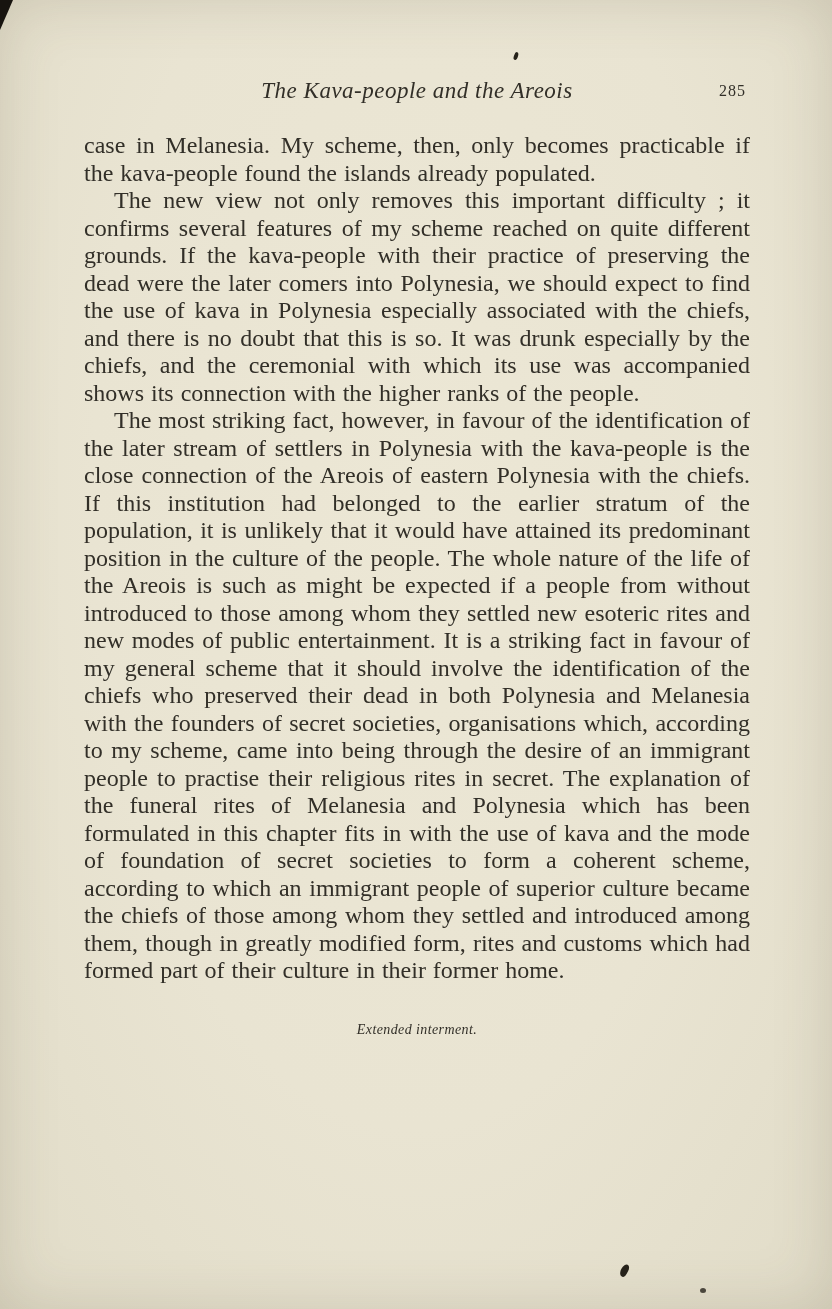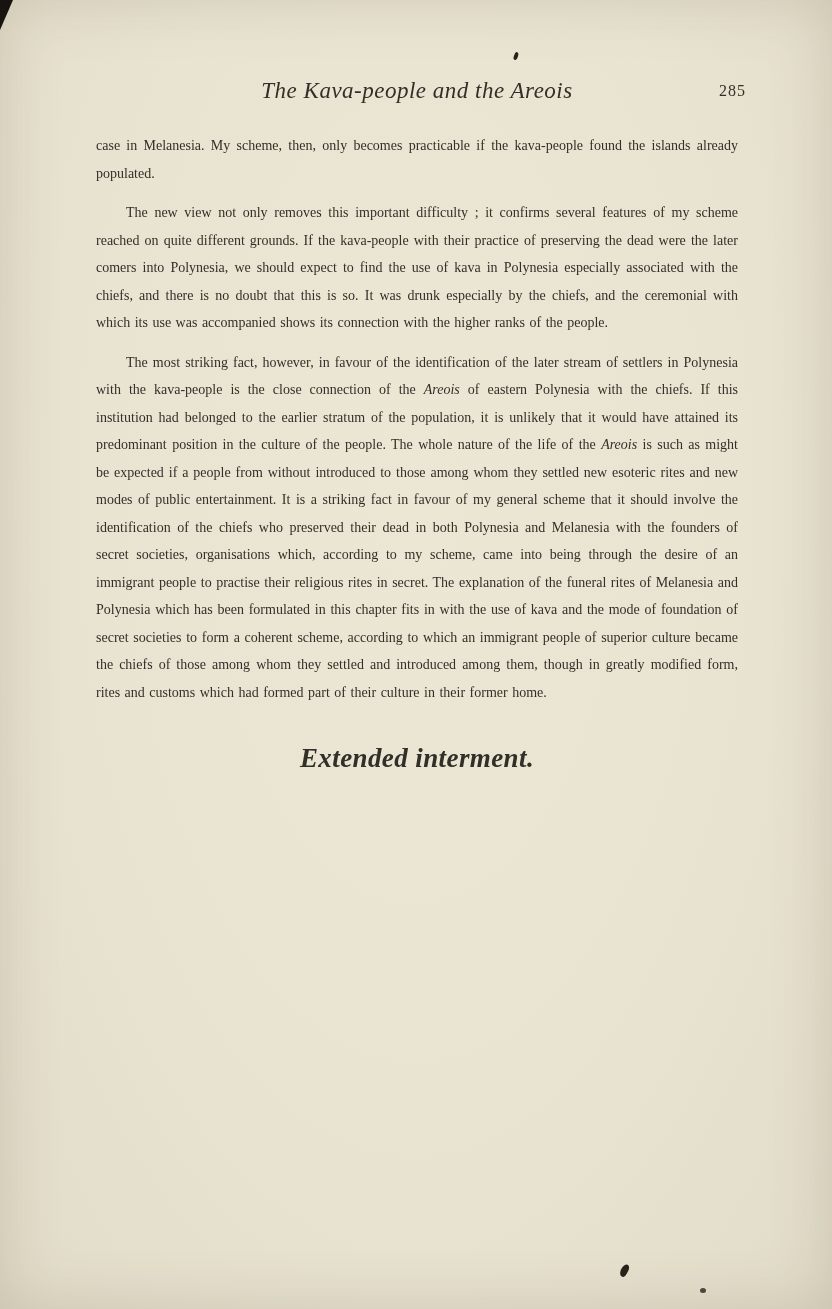--- a/index.html
+++ b/index.html
@@ -43,39 +43,38 @@
   }
   .running-header .page-number {
     position: absolute;
     right: 4px;
     top: 0;
     font-style: normal;
     font-size: 16px;
     letter-spacing: 1px;
   }
   .page-content p.para {
-    margin: 12px;
-    font-size: 14px;
+    margin: 0;
+    font-size: 24px;
     line-height: 27.5px;
     text-align: justify;
     word-spacing: 1px;
     hyphens: none;
   }
   .page-content p.para.indent {
     text-indent: 30px;
   }
   .page-content .italic {
-    font-style: italic;
   }
   .page-content h3.section-heading {
     margin: 37px 0 25px 0;
     text-align: center;
     font-style: italic;
-    font-weight: bold;
-    font-size: 27px;
+    font-weight: normal;
+    font-size: 14px;
     letter-spacing: 0.4px;
   }
   
   .corner-mark {
     position: absolute;
     left: 0;
     top: 0;
     width: 0;
     height: 0;
     border-left: 13px solid #17140f;

